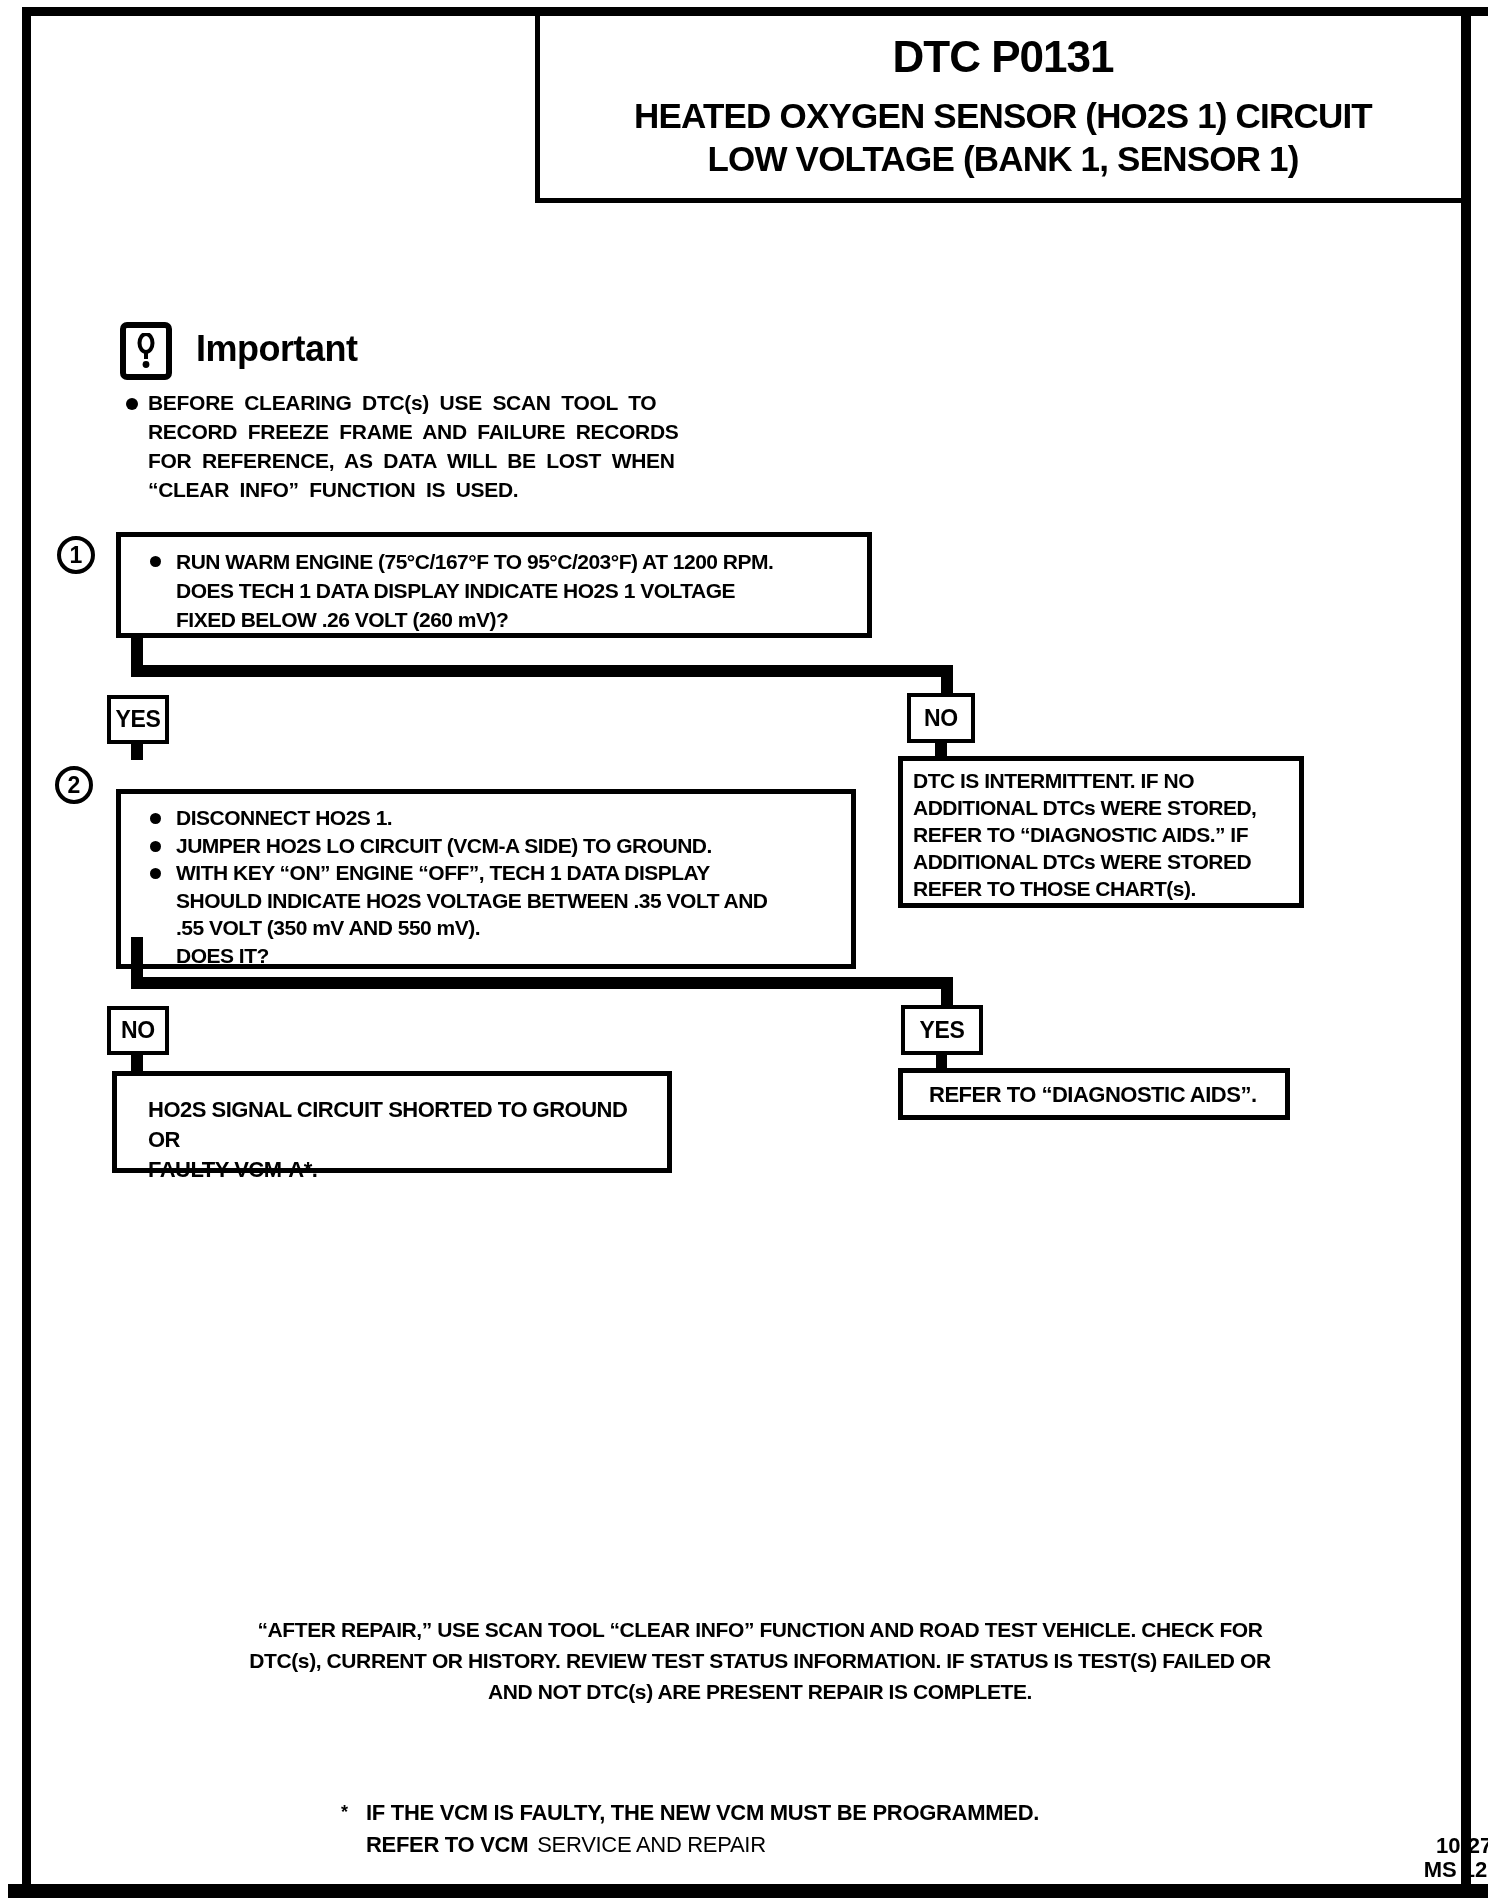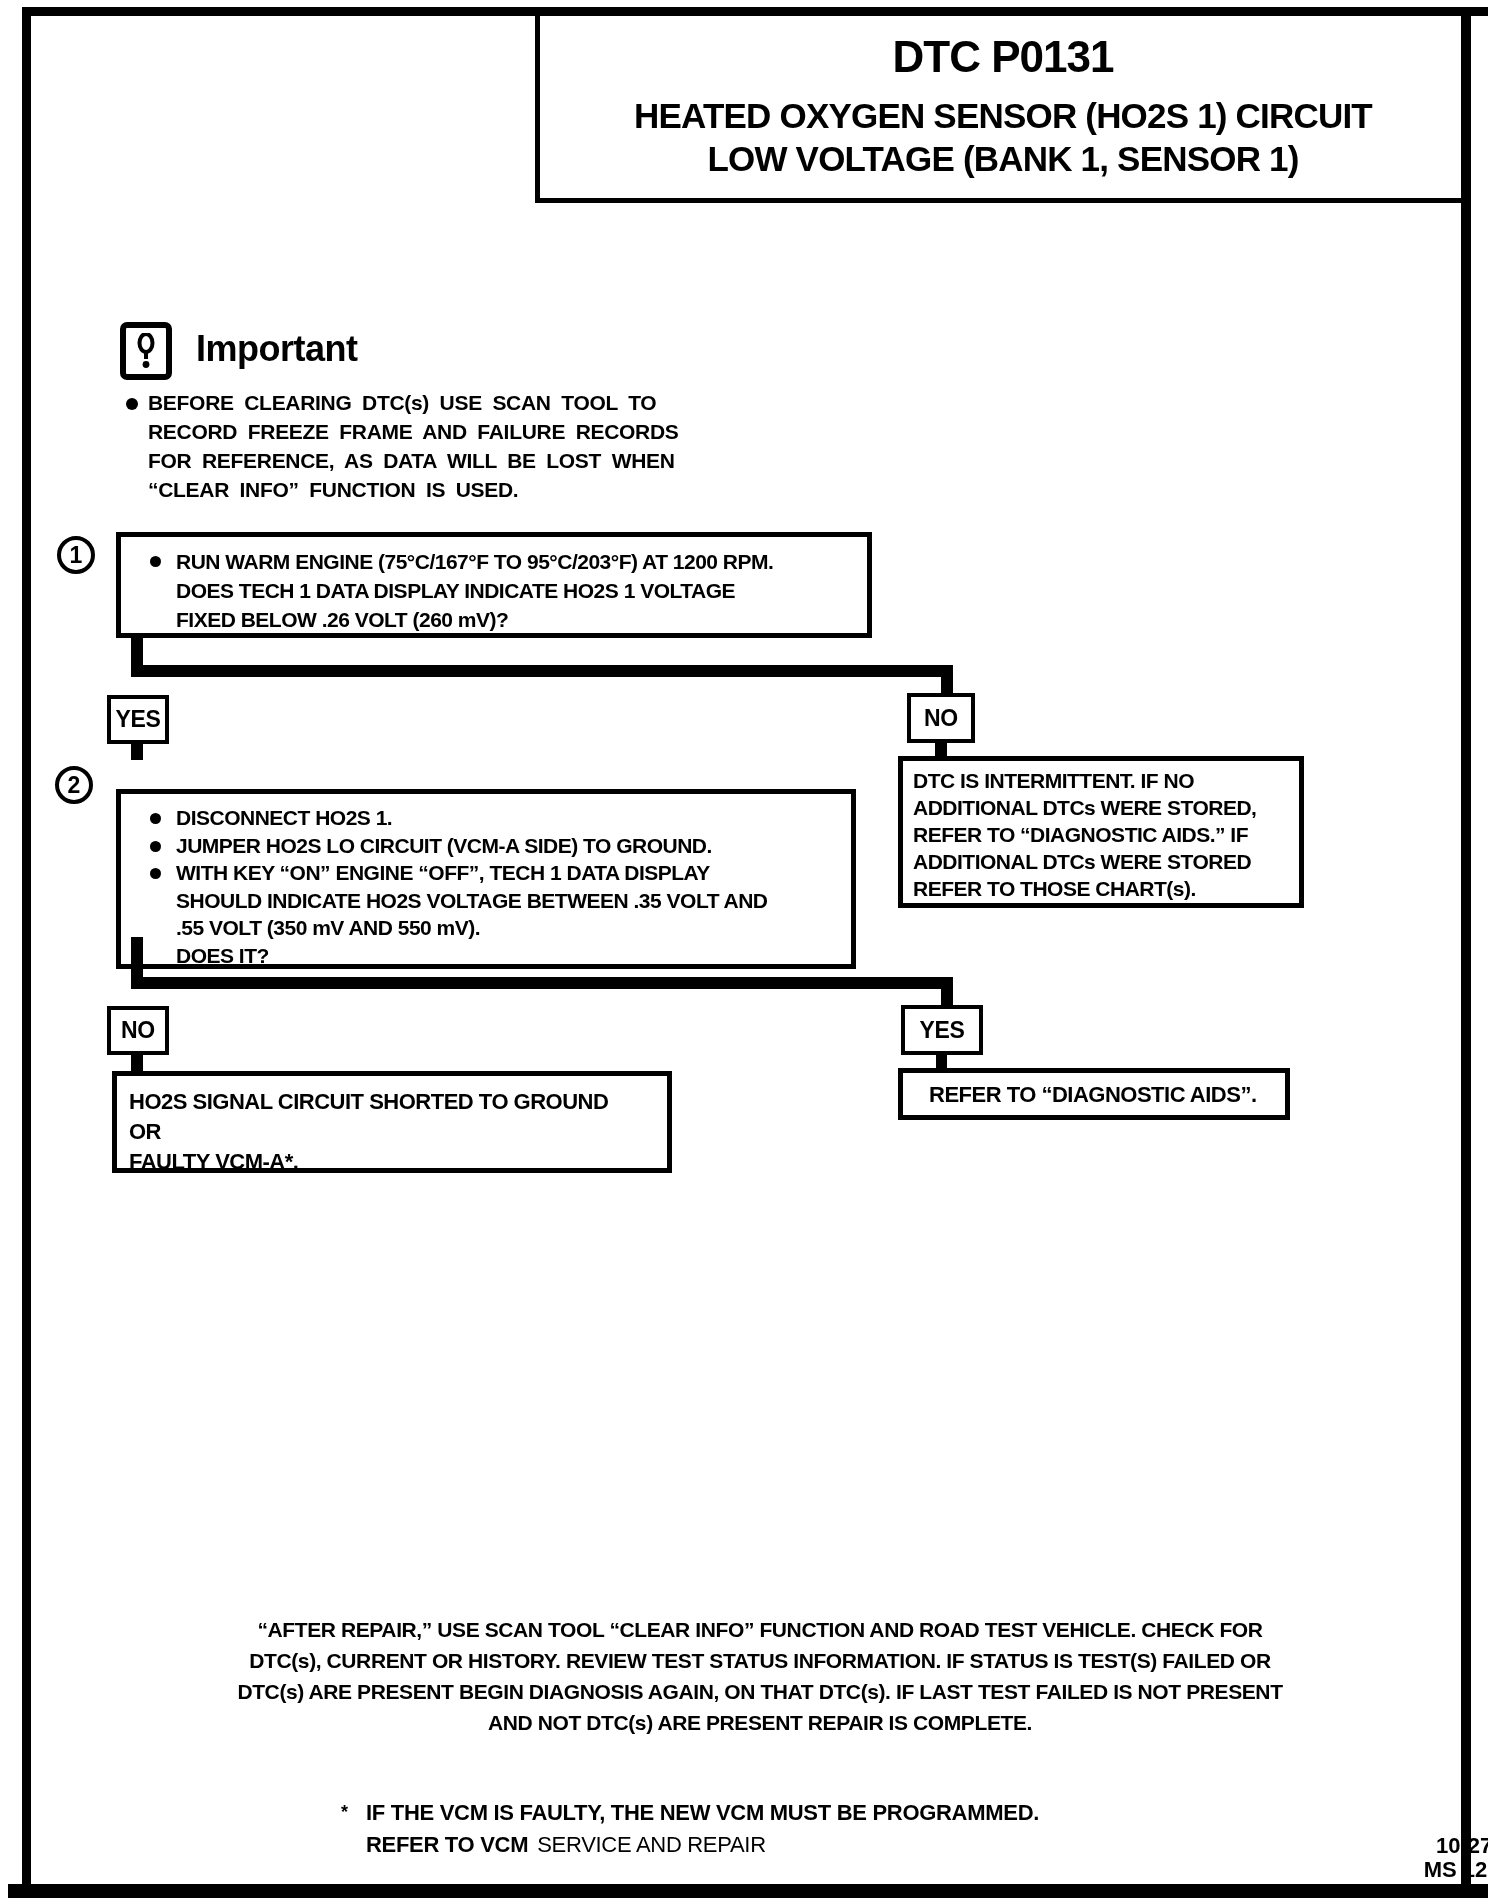--- a/index.html
+++ b/index.html
@@ -131,35 +131,34 @@
   <div class="cline" style="left:131px;top:977px;width:822px;height:12px;"></div>
   <div class="cline" style="left:941px;top:977px;width:12px;height:31px;"></div>
 
   <div class="lblbox" style="left:107px;top:1006px;width:62px;height:49px;">NO</div>
   <div class="lblbox" style="left:901px;top:1005px;width:82px;height:50px;">YES</div>
 
   <div class="cline" style="left:131px;top:1055px;width:12px;height:18px;"></div>
   <div class="cline" style="left:936px;top:1055px;width:11px;height:15px;"></div>
 
   <div class="box" style="left:112px;top:1071px;width:560px;height:102px;">
-    <div class="flow-text" style="padding:11px 12px;line-height:30px;font-size:22px;">
+    <div class="flow-text" style="padding:19px 12px;line-height:30px;font-size:22px;margin-left:19px;">
       <div>HO2S SIGNAL CIRCUIT SHORTED TO GROUND</div>
       <div>OR</div>
       <div>FAULTY VCM-A*.</div>
     </div>
   </div>
 
   <div class="box" style="left:898px;top:1068px;width:392px;height:52px;display:flex;align-items:center;">
     <div class="flow-text" style="padding-left:26px;font-size:22px;">REFER TO “DIAGNOSTIC AIDS”.</div>
   </div>
 
   <div class="after">
     <div>“AFTER REPAIR,” USE SCAN TOOL “CLEAR INFO” FUNCTION AND ROAD TEST VEHICLE. CHECK FOR</div>
     <div>DTC(s), CURRENT OR HISTORY. REVIEW TEST STATUS INFORMATION. IF STATUS IS TEST(S) FAILED OR</div>
-    <div>DTC(s) ARE PRESENT BEGIN DIAGNOSIS AGAIN, ON THAT DTC(s). IF LAST TEST FAILED IS NOT PRESENT</div>
     <div>AND NOT DTC(s) ARE PRESENT REPAIR IS COMPLETE.</div>
   </div>
 
   <div class="footnote" style="left:341px;top:1802px;font-size:18px;">*</div>
   <div class="footnote" style="left:366px;top:1800px;">IF THE VCM IS FAULTY, THE NEW VCM MUST BE PROGRAMMED.</div>
   <div class="footnote" style="left:366px;top:1832px;">
     <span>REFER TO VCM</span><span style="font-weight:400;margin-left:9px;">SERVICE AND REPAIR</span>
   </div>
 
   <div class="footer-block">

